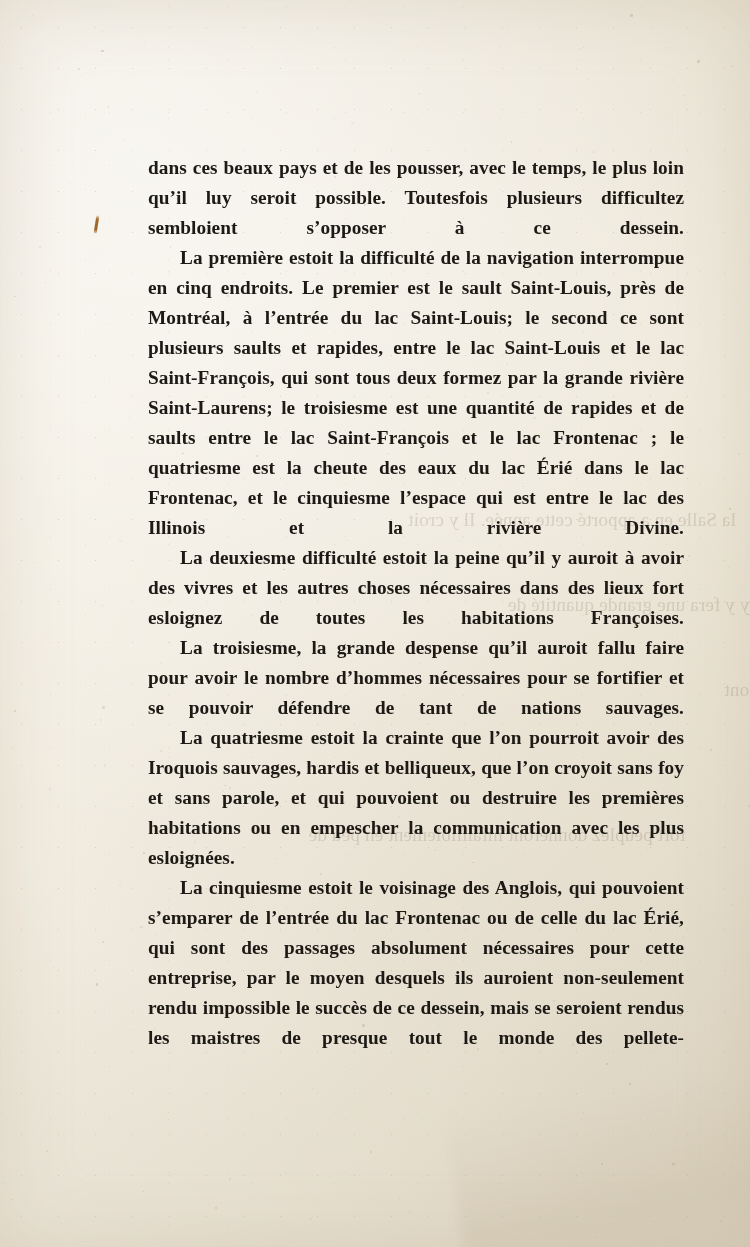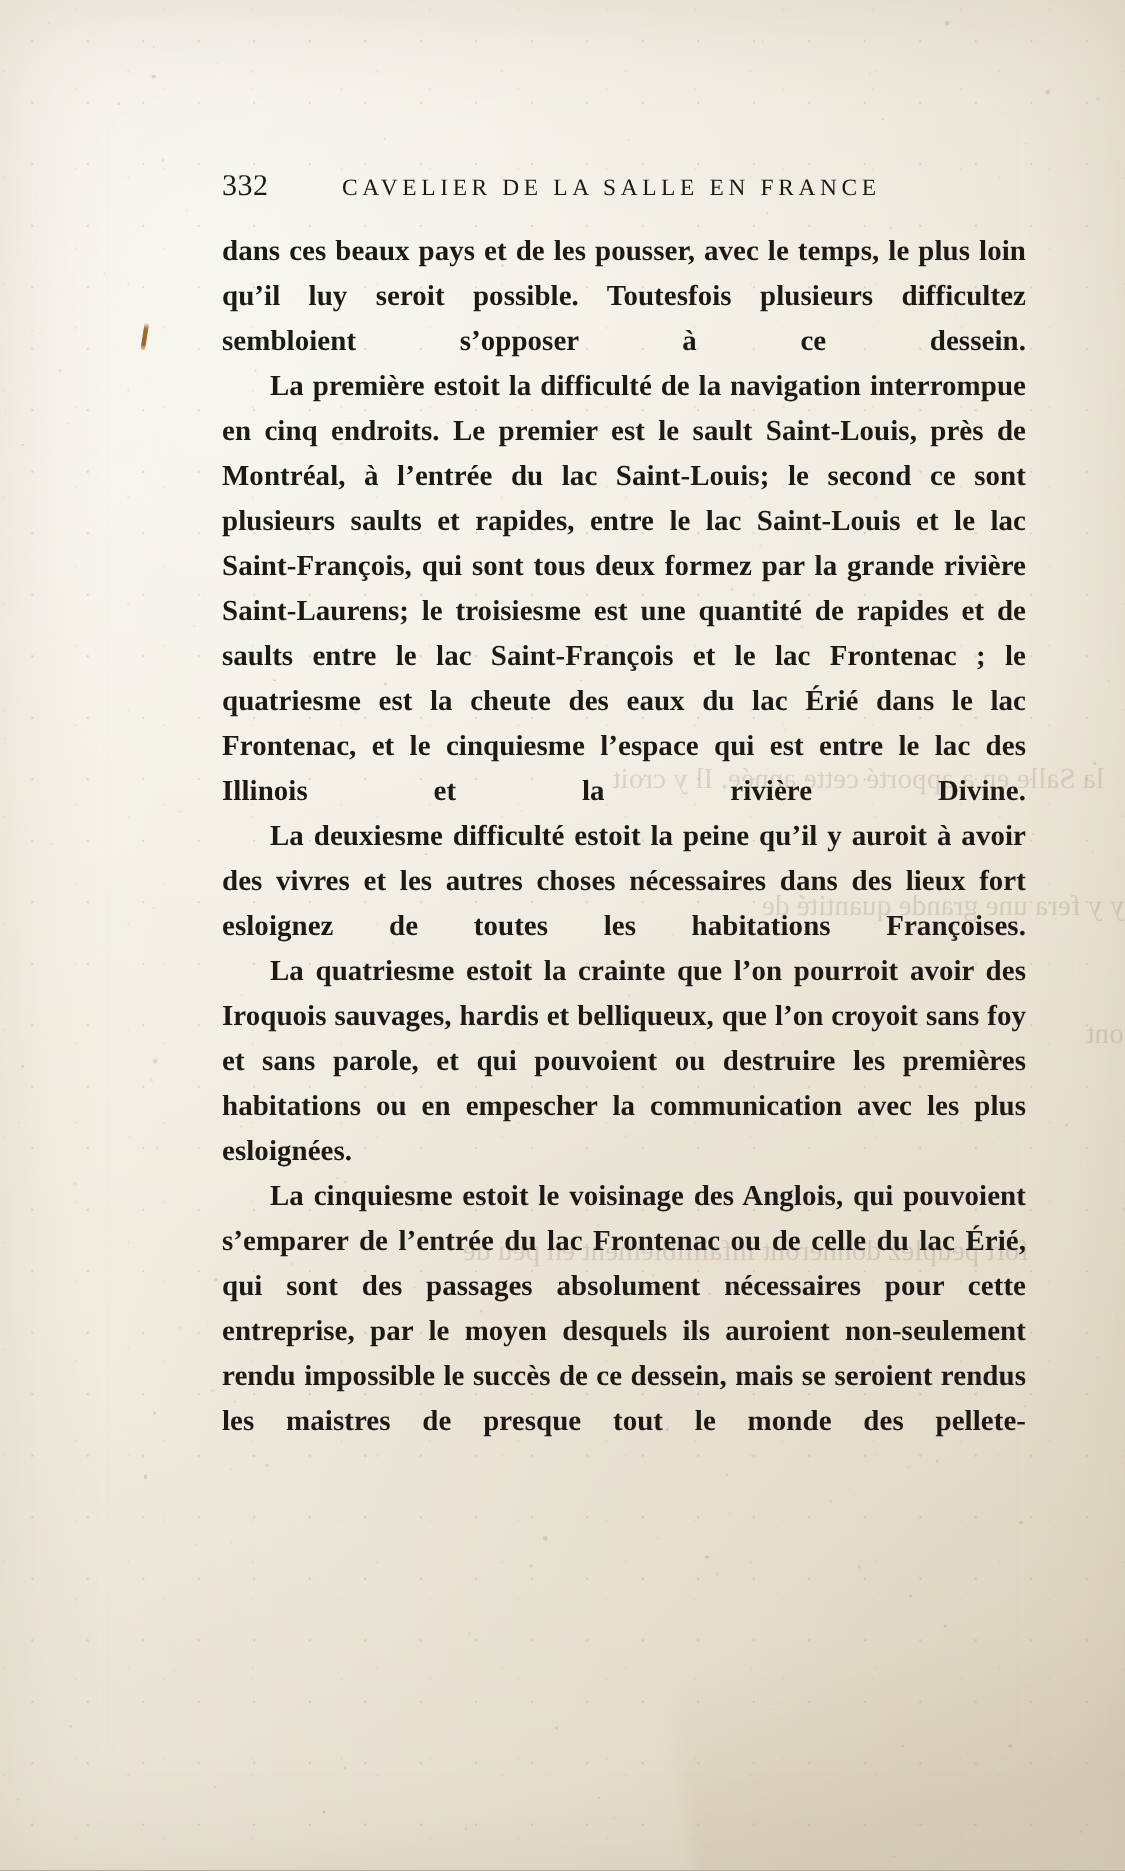--- a/index.html
+++ b/index.html
@@ -316,26 +316,23 @@
 
   <div id="showthrough-layer">
       <div class="showthrough" style="top: 505px; left: 200px;">la Salle en a apporté cette année. Il y croit</div>
       <div class="showthrough" style="top: 590px; left: 230px;">foy y fera une grande quantité de</div>
       <div class="showthrough" style="top: 675px; left: 300px;">les arbres sont</div>
       <div class="showthrough" style="top: 820px; left: 150px;">fort peuplez donneront infailliblement en peu de</div>
     </div>
 
   <div class="margin-tick"></div>
 
-  <div class="running-head">
-    <span class="folio">332</span>
-    <span class="head-title">CAVELIER DE LA SALLE EN FRANCE</span>
-  </div>
 
   <div class="textblock">
     <p class="para lastfull">dans ces beaux pays et de les pousser, avec le temps, le plus loin qu’il luy seroit possible. Toutesfois plusieurs difficultez sembloient s’opposer à ce dessein.</p>
     <p class="para indent lastfull">La première estoit la difficulté de la navigation interrompue en cinq endroits. Le premier est le sault Saint-Louis, près de Montréal, à l’entrée du lac Saint-Louis; le second ce sont plusieurs saults et rapides, entre le lac Saint-Louis et le lac Saint-François, qui sont tous deux formez par la grande rivière Saint-Laurens; le troisiesme est une quantité de rapides et de saults entre le lac Saint-François et le lac Frontenac ; le quatriesme est la cheute des eaux du lac Érié dans le lac Frontenac, et le cinquiesme l’espace qui est entre le lac des Illinois et la rivière Divine.</p>
     <p class="para indent lastfull">La deuxiesme difficulté estoit la peine qu’il y auroit à avoir des vivres et les autres choses nécessaires dans des lieux fort esloignez de toutes les habitations Françoises.</p>
+    <p class="para indent lastfull">La troisiesme, la grande despense qu’il auroit fallu faire pour avoir le nombre d’hommes nécessaires pour se fortifier et se pouvoir défendre de tant de nations sauvages.</p>
     <p class="para indent lastfull">La quatriesme estoit la crainte que l’on pourroit avoir des Iroquois sauvages, hardis et belliqueux, que l’on croyoit sans foy et sans parole, et qui pouvoient ou destruire les premières habitations ou en empescher la communication avec les plus esloignées.</p>
     <p class="para indent lastfull">La cinquiesme estoit le voisinage des Anglois, qui pouvoient s’emparer de l’entrée du lac Frontenac ou de celle du lac Érié, qui sont des passages absolument nécessaires pour cette entreprise, par le moyen desquels ils auroient non-seulement rendu impossible le succès de ce dessein, mais se seroient rendus les maistres de presque tout le monde des pellete-</p>
   </div>
 
 </div>
 
 </body></html>

